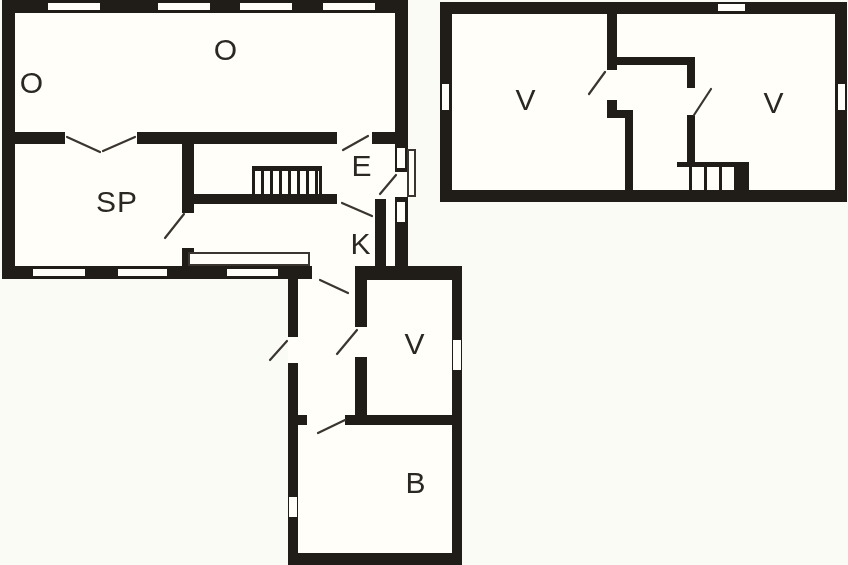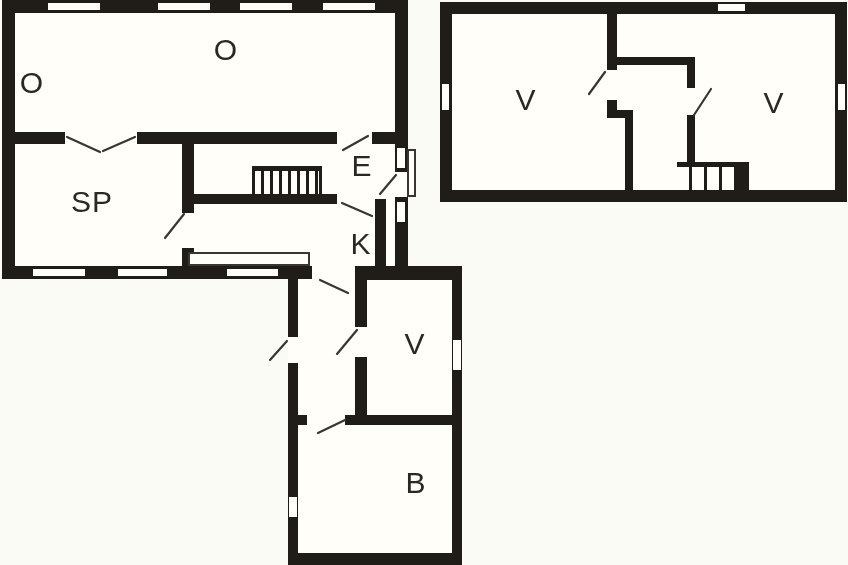--- a/index.html
+++ b/index.html
@@ -116,21 +116,21 @@
       <line x1="287" y1="341" x2="270" y2="360"></line>
       <line x1="357" y1="330" x2="337" y2="354"></line>
       <line x1="345" y1="420" x2="318" y2="433"></line>
       <line x1="605" y1="72" x2="589" y2="94"></line>
       <line x1="694" y1="115" x2="711" y2="89"></line>
     </g>
   </svg>
 
   <span class="lbl" style="left:32px;top:83px">O</span>
   <span class="lbl" style="left:226px;top:50px">O</span>
-  <span class="lbl" style="left:92px;top:202px">SP</span>
+  <span class="lbl" style="left:117px;top:202px">SP</span>
   <span class="lbl" style="left:362px;top:166px">E</span>
   <span class="lbl" style="left:361px;top:244px">K</span>
   <span class="lbl" style="left:415px;top:344px">V</span>
   <span class="lbl" style="left:416px;top:483px">B</span>
   <span class="lbl" style="left:526px;top:100px">V</span>
   <span class="lbl" style="left:774px;top:103px">V</span>
 
 </div>
 
 </body></html>

